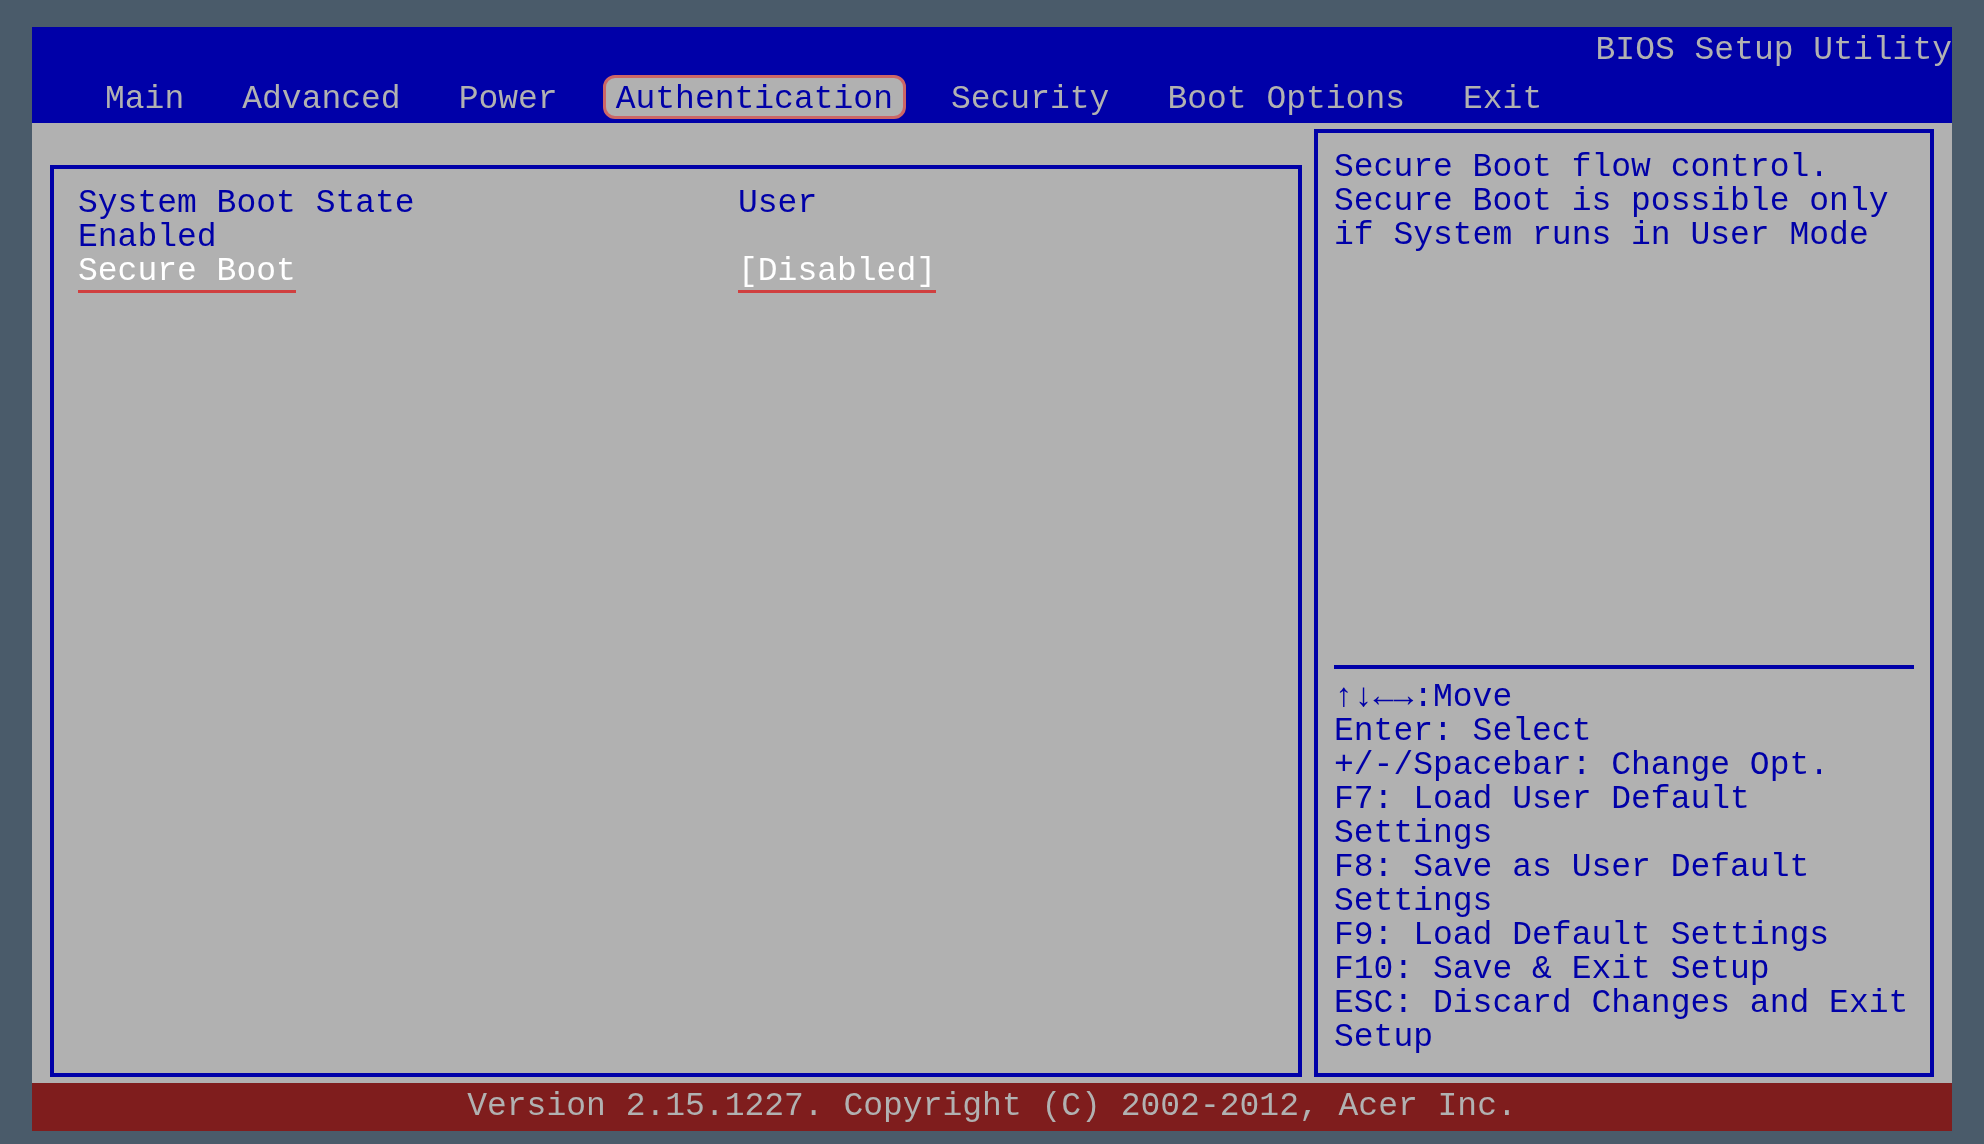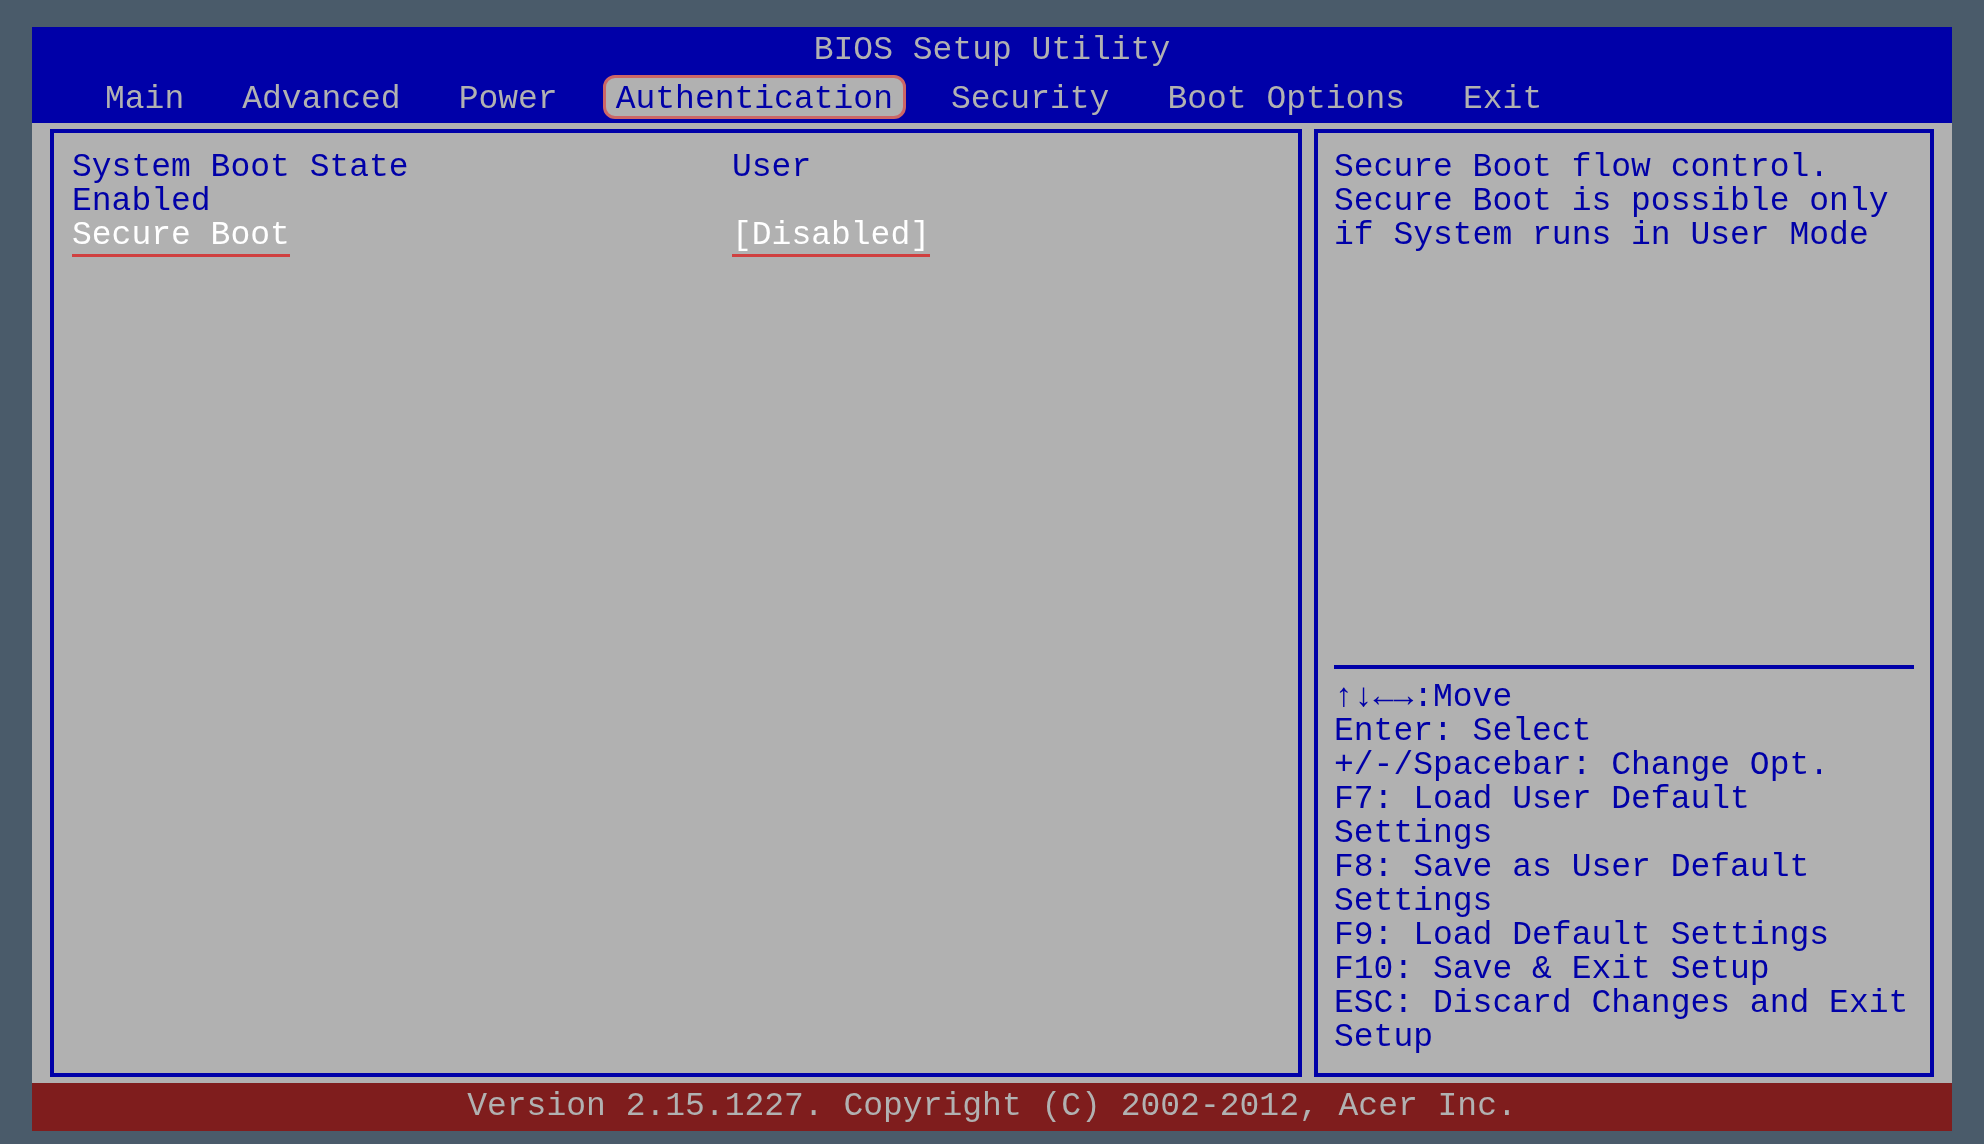--- a/index.html
+++ b/index.html
@@ -16,21 +16,21 @@
   }
   .bios-frame {
     width: 1920px;
     height: 1090px;
     background: #b1b1b1;
     position: relative;
   }
   .header-bar {
     background: #0000a8;
     color: #b1b1b1;
-    text-align: center;
+    text-align: right;
     height: 48px;
     line-height: 48px;
   }
   .tab-bar {
     background: #0000a8;
     color: #b1b1b1;
     height: 48px;
     display: flex;
     padding-left: 60px;
     gap: 32px;
@@ -52,22 +52,23 @@
   .content-area {
     display: flex;
     height: 960px;
     padding: 6px 18px 6px 18px;
     gap: 12px;
   }
   .main-panel {
     flex: 1;
     border: 4px solid #0000a8;
     background: #b1b1b1;
-    padding: 18px 18px;
+    padding: 18px 24px;
     color: #0000a8;
+    margin-top: 36px;
   }
   .side-panel {
     width: 620px;
     border: 4px solid #0000a8;
     background: #b1b1b1;
     padding: 18px 16px;
     color: #0000a8;
     display: flex;
     flex-direction: column;
   }

